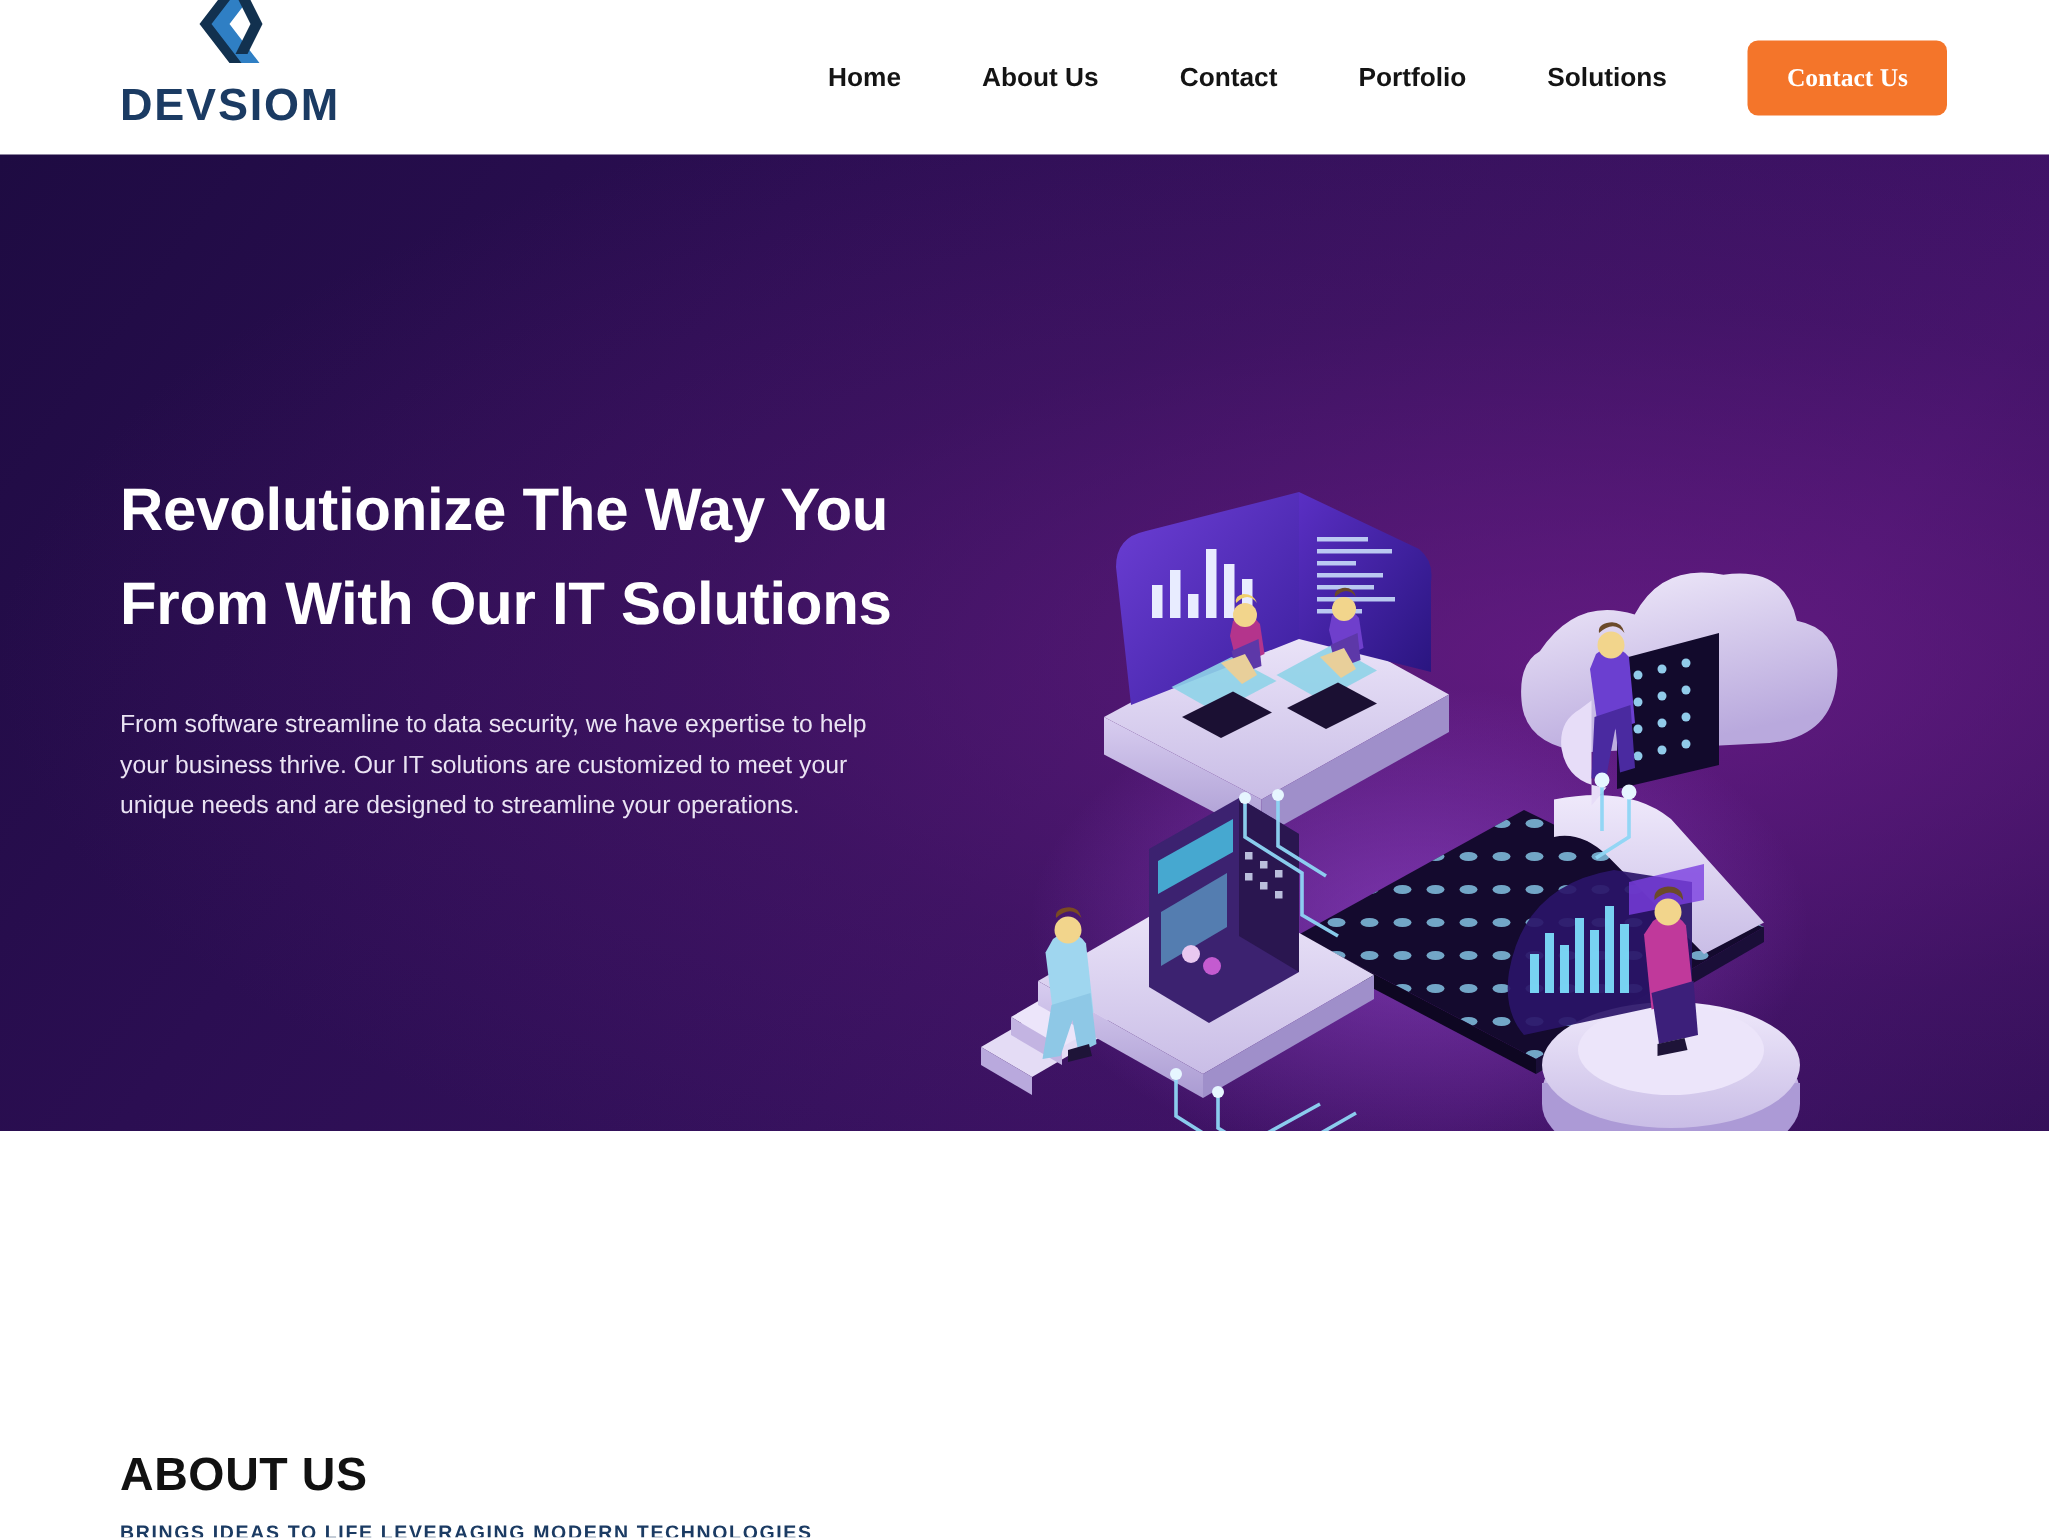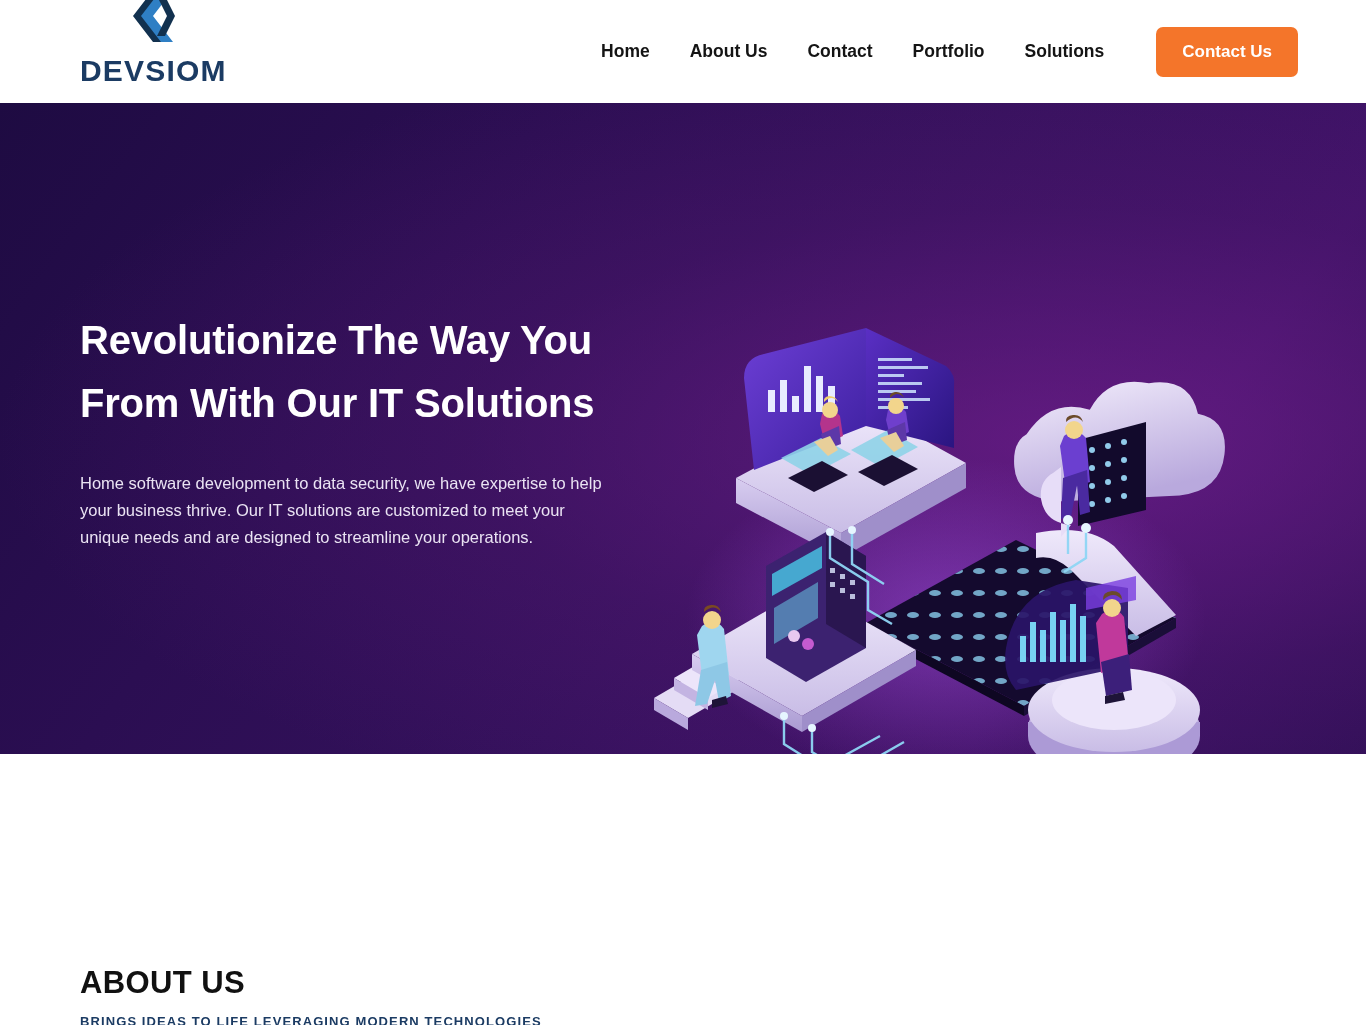--- a/index.html
+++ b/index.html
@@ -27,36 +27,36 @@
     font-size:30px; font-weight:bold; letter-spacing:1.2px;
     color:#1b3b63; font-family:"Liberation Sans", sans-serif;
   }
   .brand-sub{
     font-size:10.5px; font-weight:bold; letter-spacing:5.2px;
     color:#3b8fd4; margin-top:18px; padding-left:2px;
   }
 
   .main-nav{
     margin-left:auto; margin-right:68px;
-    display:flex; align-items:center; gap:0;
+    display:flex; align-items:center; gap:14px;
   }
   .nav-link{
     font-size:17.5px; font-weight:bold; color:#141414;
     text-decoration:none; padding:0 20px; white-space:nowrap;
     font-family:"Liberation Sans", sans-serif;
   }
   .nav-link:first-child{ padding-left:0; }
   .contact-btn{
-    margin-left:32px;
+    margin-left:20px;
     background:#f4752a; color:#ffffff;
     font-size:17px; font-weight:bold;
     border:none; border-radius:7px;
     padding:15px 26px; cursor:pointer;
     white-space:nowrap;
-    font-family:Liberation Sans, sans-serif;
+    font-family:Liberation Serif, serif;
   }
 
   
   .hero{
     position:relative; width:1366px; height:651px;
     overflow:hidden;
     background:
       radial-gradient(115% 95% at 78% 52%, rgba(126,33,150,0.58) 0%, rgba(92,26,120,0.30) 38%, rgba(50,12,78,0) 68%),
       linear-gradient(126deg, #1e0b42 0%, #2b0e52 30%, #34115c 55%, #3d1266 78%, #2e0f55 100%);
   }
@@ -126,21 +126,21 @@
     <a class="nav-link" href="#">Solutions</a>
     <button class="contact-btn">Contact Us</button>
   </nav>
 
 </header>
 
 <section class="hero">
 
   <div class="hero-copy">
     <h1 class="hero-title">Revolutionize The Way You From With Our IT Solutions</h1>
-    <p class="hero-text">Home software development to data security, we have expertise to help your business thrive. Our IT solutions are customized to meet your unique needs and are designed to streamline your operations.</p>
+    <p class="hero-text">From software streamline to data security, we have expertise to help your business thrive. Our IT solutions are customized to meet your unique needs and are designed to streamline your operations.</p>
   </div>
 
   <div class="hero-art">
     <svg viewBox="0 0 620 470" width="620" height="470" xmlns="http://www.w3.org/2000/svg">
       <defs>
         <linearGradient id="plat" x1="0" y1="0" x2="0" y2="1">
           <stop offset="0" stop-color="#efe9fb"></stop>
             <stop offset="1" stop-color="#c9bde6"></stop>
         </linearGradient>
         <linearGradient id="platSide" x1="0" y1="0" x2="0" y2="1">

